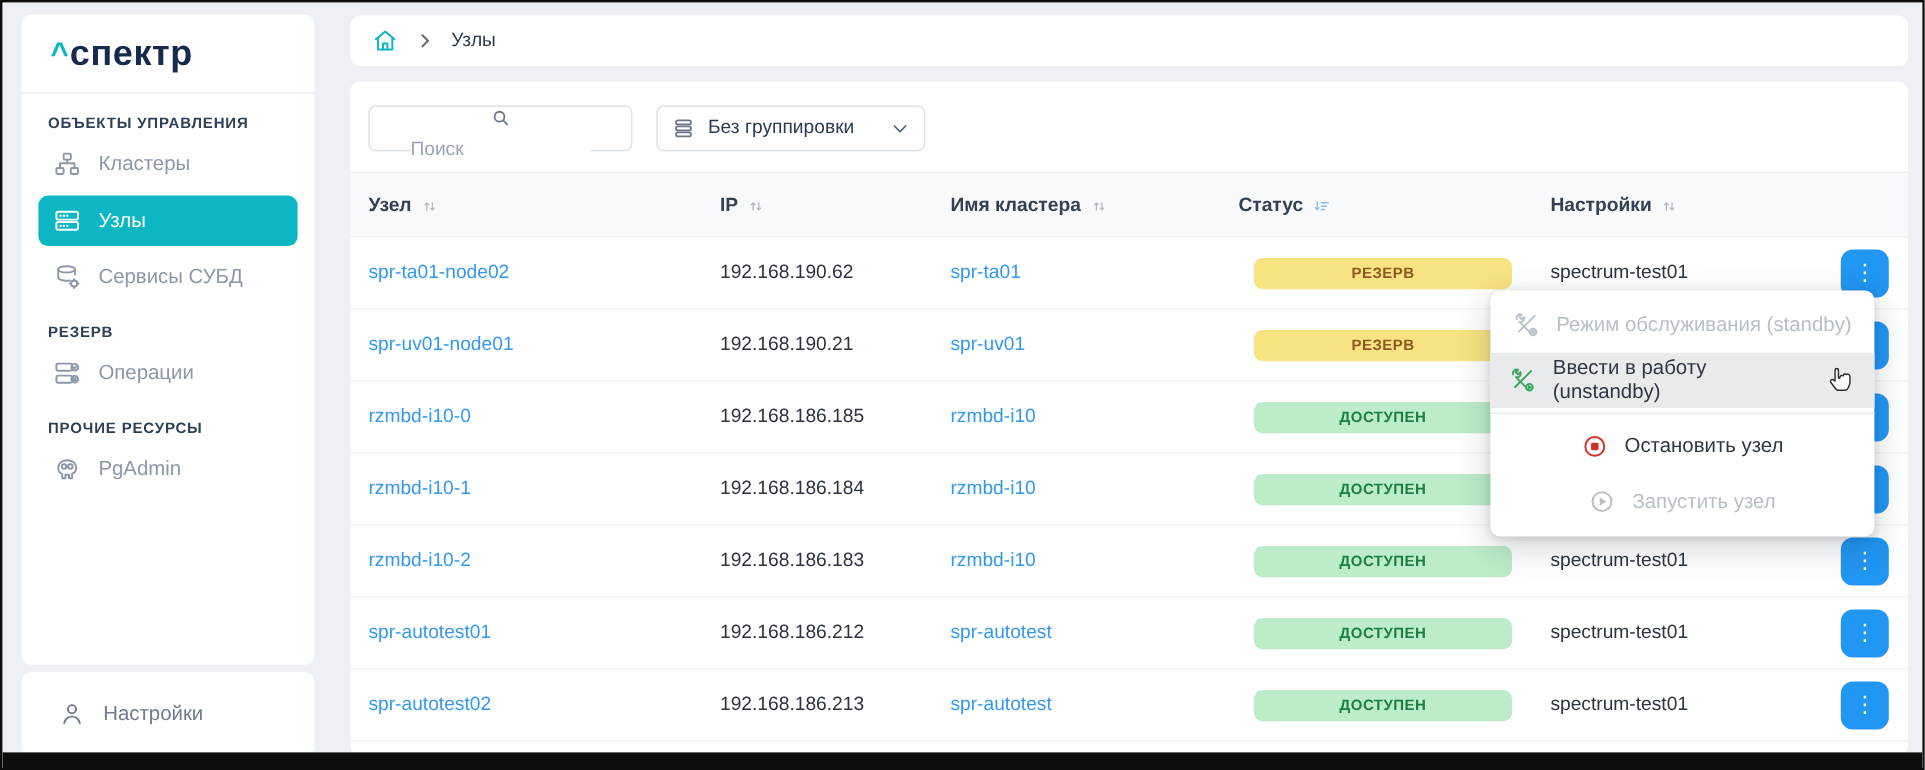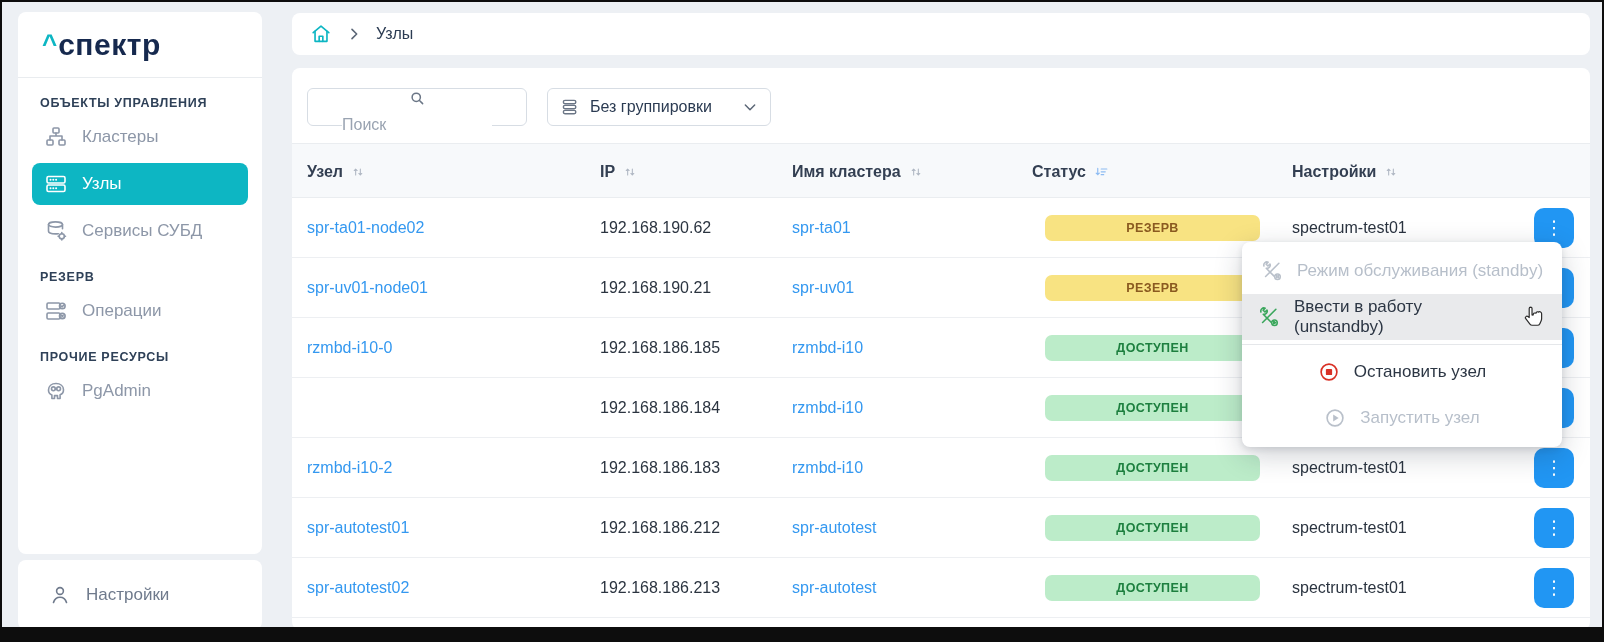--- a/index.html
+++ b/index.html
@@ -293,20 +293,21 @@
     </div>
     <div class="trow" style="top:250px;">
       <span class="td c-node link">rzmbd-i10-0</span>
       <span class="td c-ip">192.168.186.185</span>
       <span class="td c-cluster link">rzmbd-i10</span>
       <span class="badge" data-kind="available">ДОСТУПЕН</span>
       <span class="td c-site">spectrum-test01</span>
       <button class="row-action">⋮</button>
     </div>
     <div class="trow" style="top:310px;">
+      <span class="td c-node link">rzmbd-i10-1</span>
       <span class="td c-ip">192.168.186.184</span>
       <span class="td c-cluster link">rzmbd-i10</span>
       <span class="badge" data-kind="available">ДОСТУПЕН</span>
       <span class="td c-site">spectrum-test01</span>
       <button class="row-action">⋮</button>
     </div>
     <div class="trow" style="top:370px;">
       <span class="td c-node link">rzmbd-i10-2</span>
       <span class="td c-ip">192.168.186.183</span>
       <span class="td c-cluster link">rzmbd-i10</span>

